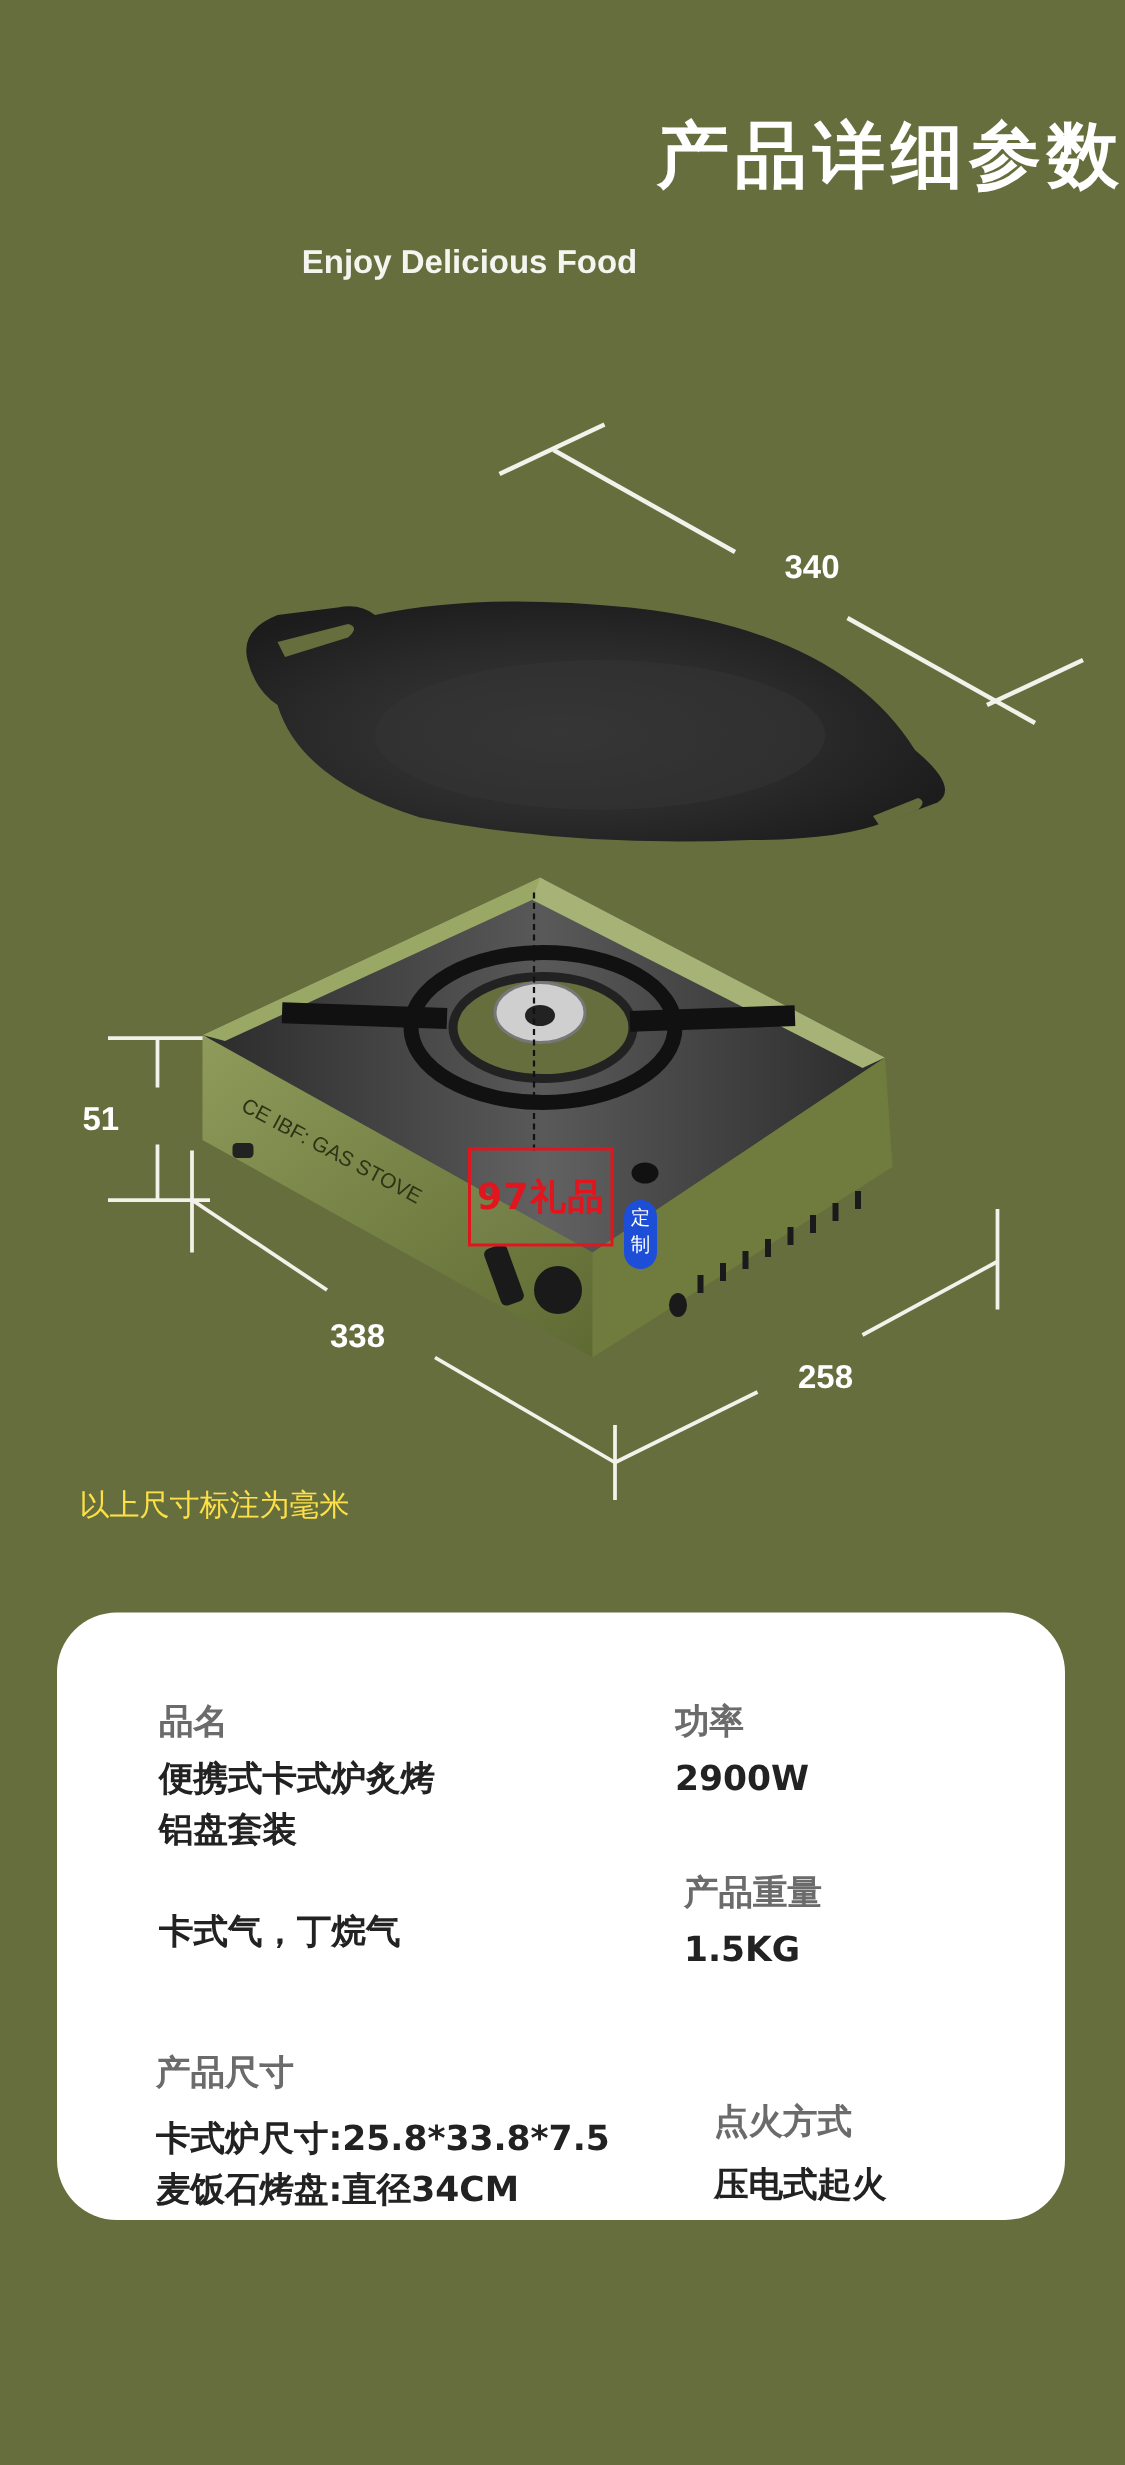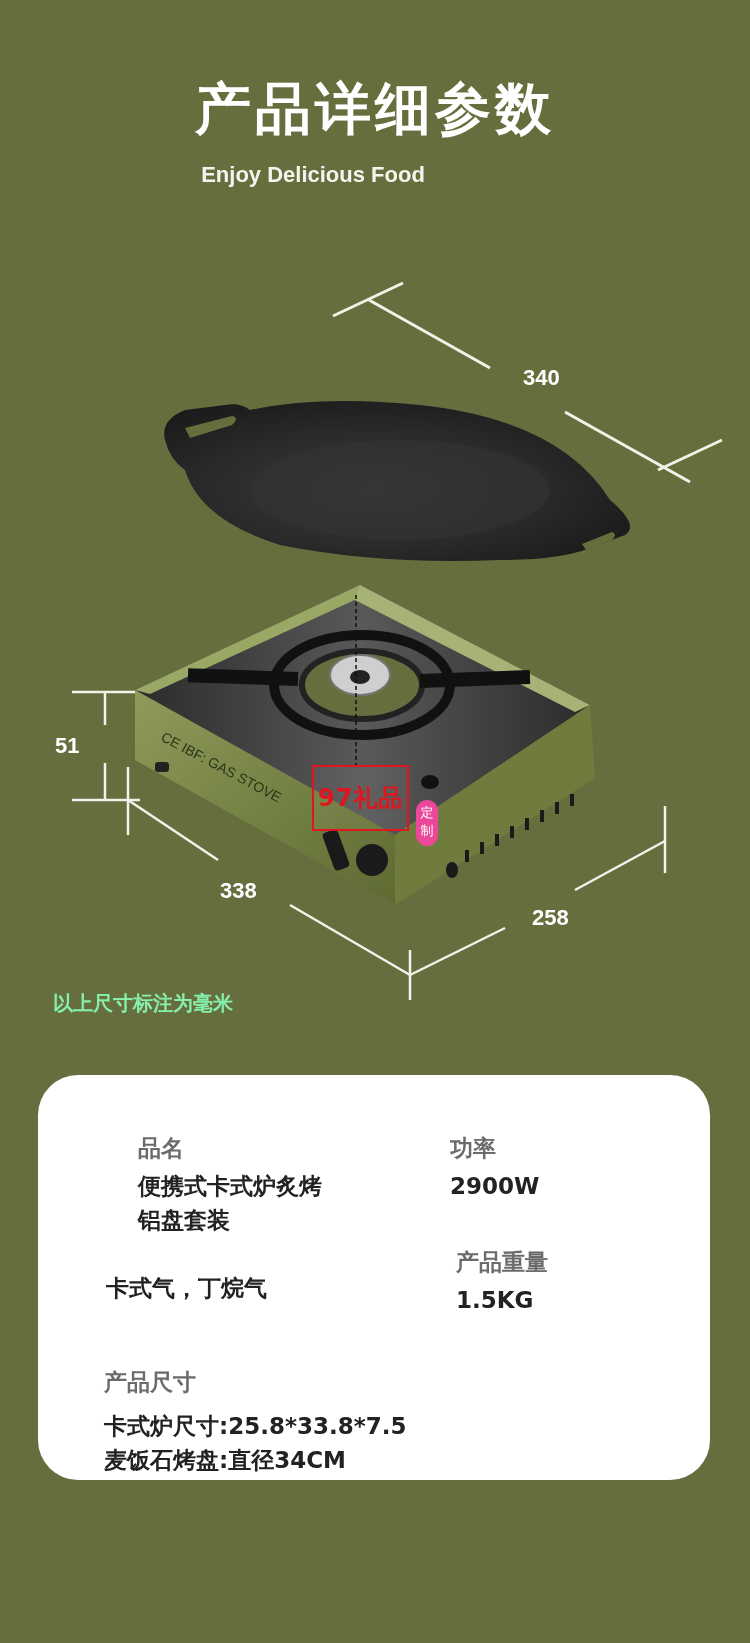--- a/index.html
+++ b/index.html
@@ -7,49 +7,49 @@
     body {
       background: #666e3e;
       font-family: "DejaVu Sans", "Liberation Sans", sans-serif;
       position: relative;
       color: #fff;
     }
     .page { position: absolute; left: 0; top: 0; width: 750px; height: 1643px; }
 
     .title {
       position: absolute; left: 0; width: 750px; top: 72px;
-      text-align: center; font-size: 56px; font-weight: 700;
+      text-align: right; font-size: 48px; font-weight: 700;
       letter-spacing: 4px; color: #ffffff;
     }
     .subtitle {
       position: absolute; left: 0; width: 626px; top: 162px;
       text-align: center; font-size: 22px; font-weight: 700;
       color: #f5f5f0; font-family: "Liberation Sans", sans-serif;
     }
 
     .dim-svg { position: absolute; left: 0; top: 0; }
     .dim-label {
       position: absolute; font-size: 22px; font-weight: 700; color: #fff;
       font-family: "Liberation Sans", sans-serif;
     }
     .note {
       position: absolute; left: 53px; top: 990px;
-      font-size: 20px; font-weight: 700; color: #86efac;
+      font-size: 20px; font-weight: 400; color: #fde047;
     }
 
     .watermark {
       position: absolute; left: 312px; top: 765px;
       border: 2px solid #e0151e; color: #e0151e;
       font-size: 24px; font-weight: 700; padding: 16px 4px;
       line-height: 30px; letter-spacing: 1px;
       background: rgba(255,255,255,0.05);
     }
     .seal {
       position: absolute; left: 416px; top: 800px;
-      width: 22px; height: 46px; background: #ec4899; border-radius: 11px;
+      width: 22px; height: 46px; background: #1d4ed8; border-radius: 11px;
       color: #fff; font-size: 13px; line-height: 18px; text-align: center;
       padding-top: 4px;
     }
 
     .card {
       position: absolute; left: 38px; top: 1075px; width: 672px; height: 405px;
       background: #ffffff; border-radius: 40px;
     }
     .spec { position: absolute; }
     .spec-label { font-size: 23px; font-weight: 700; color: #6b6b6b; line-height: 34px; }
@@ -146,21 +146,21 @@
   <div class="dim-label" style="left:55px; top:733px;">51</div>
   <div class="dim-label" style="left:220px; top:878px;">338</div>
   <div class="dim-label" style="left:532px; top:905px;">258</div>
 
   <div class="watermark">97礼品</div>
   <div class="seal">定制</div>
 
   <div class="note">以上尺寸标注为毫米</div>
 
   <div class="card">
-    <div class="spec" style="left:68px; top:56px;margin-left:32px;">
+    <div class="spec" style="left:68px; top:56px;">
       <div class="spec-label">品名</div>
       <div class="spec-value" style="margin-top:4px;">便携式卡式炉炙烤</div>
       <div class="spec-value" style="margin-top:0;">铝盘套装</div>
     </div>
 
     <div class="spec" style="left:412px; top:56px;">
       <div class="spec-label">功率</div>
       <div class="spec-value" style="margin-top:4px;">2900W</div>
     </div>
 
@@ -172,15 +172,19 @@
       <div class="spec-label">产品重量</div>
       <div class="spec-value" style="margin-top:4px;">1.5KG</div>
     </div>
 
     <div class="spec" style="left:66px; top:290px;">
       <div class="spec-label">产品尺寸</div>
       <div class="spec-value" style="margin-top:10px;">卡式炉尺寸:25.8*33.8*7.5</div>
       <div class="spec-value" style="margin-top:0;">麦饭石烤盘:直径34CM</div>
     </div>
 
+    <div class="spec" style="left:438px; top:323px;">
+      <div class="spec-label">点火方式</div>
+      <div class="spec-value" style="margin-top:8px;">压电式起火</div>
+    </div>
   </div>
 
 </div>
 
 </body></html>

